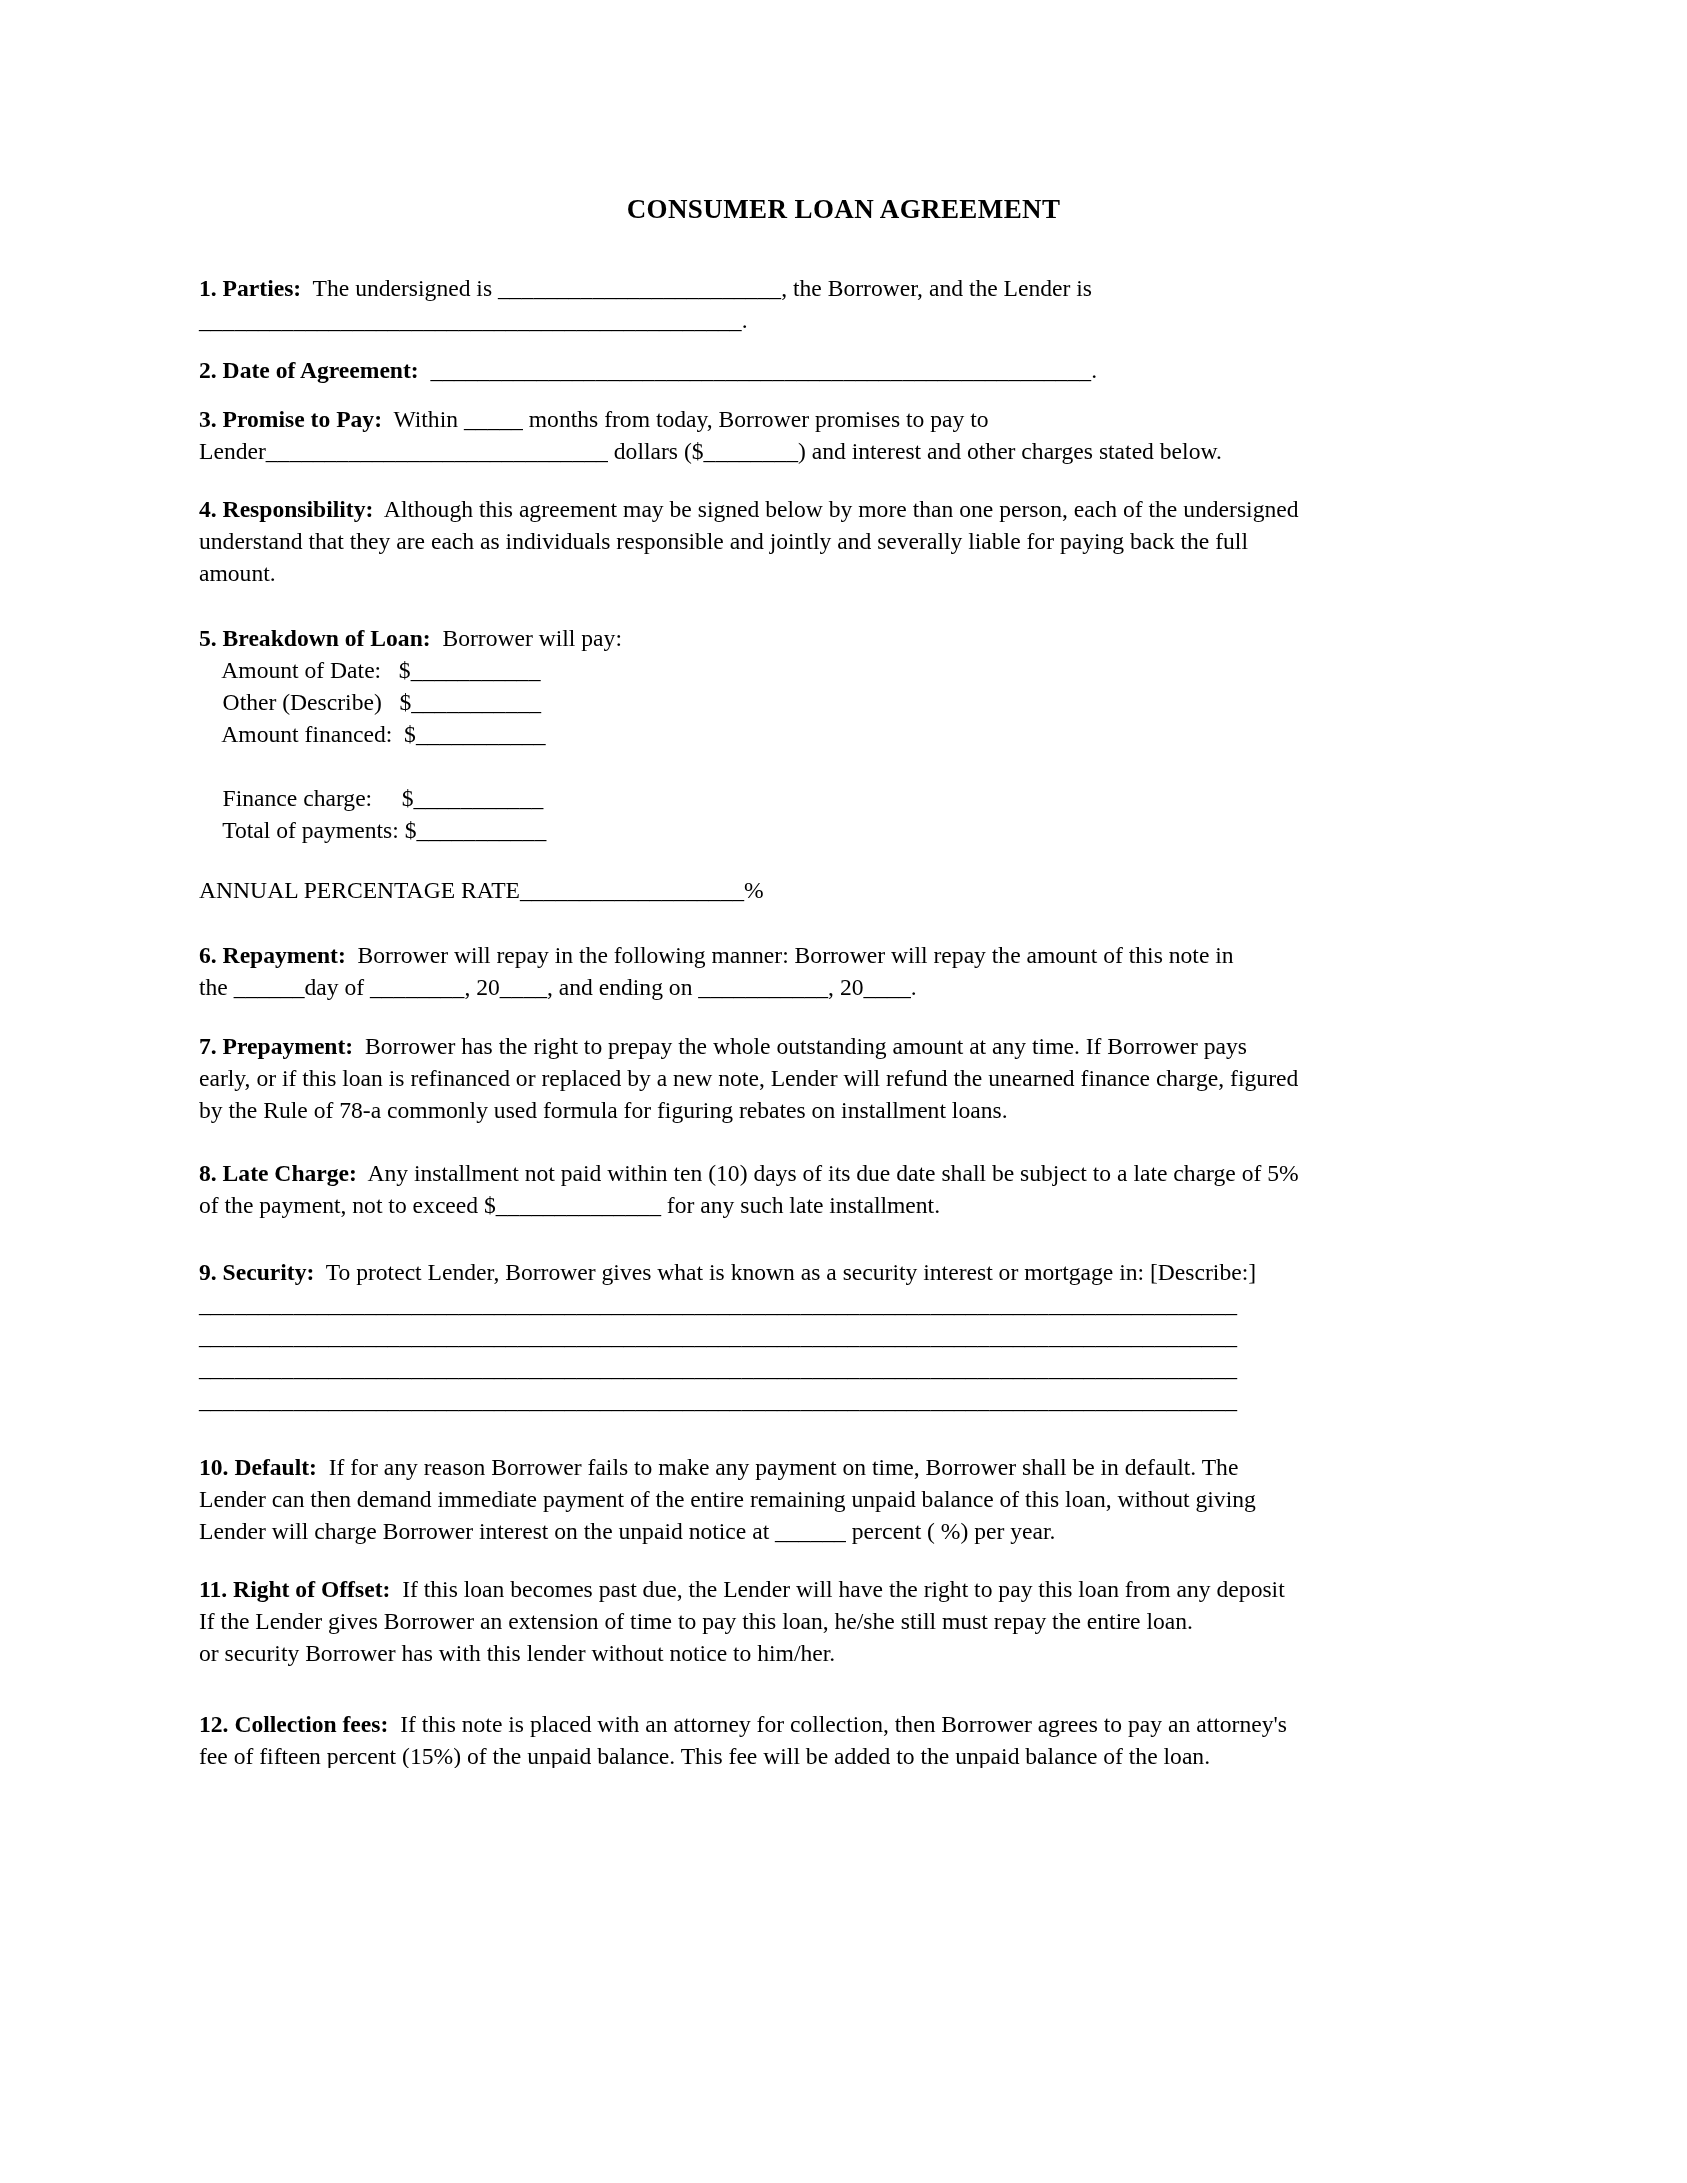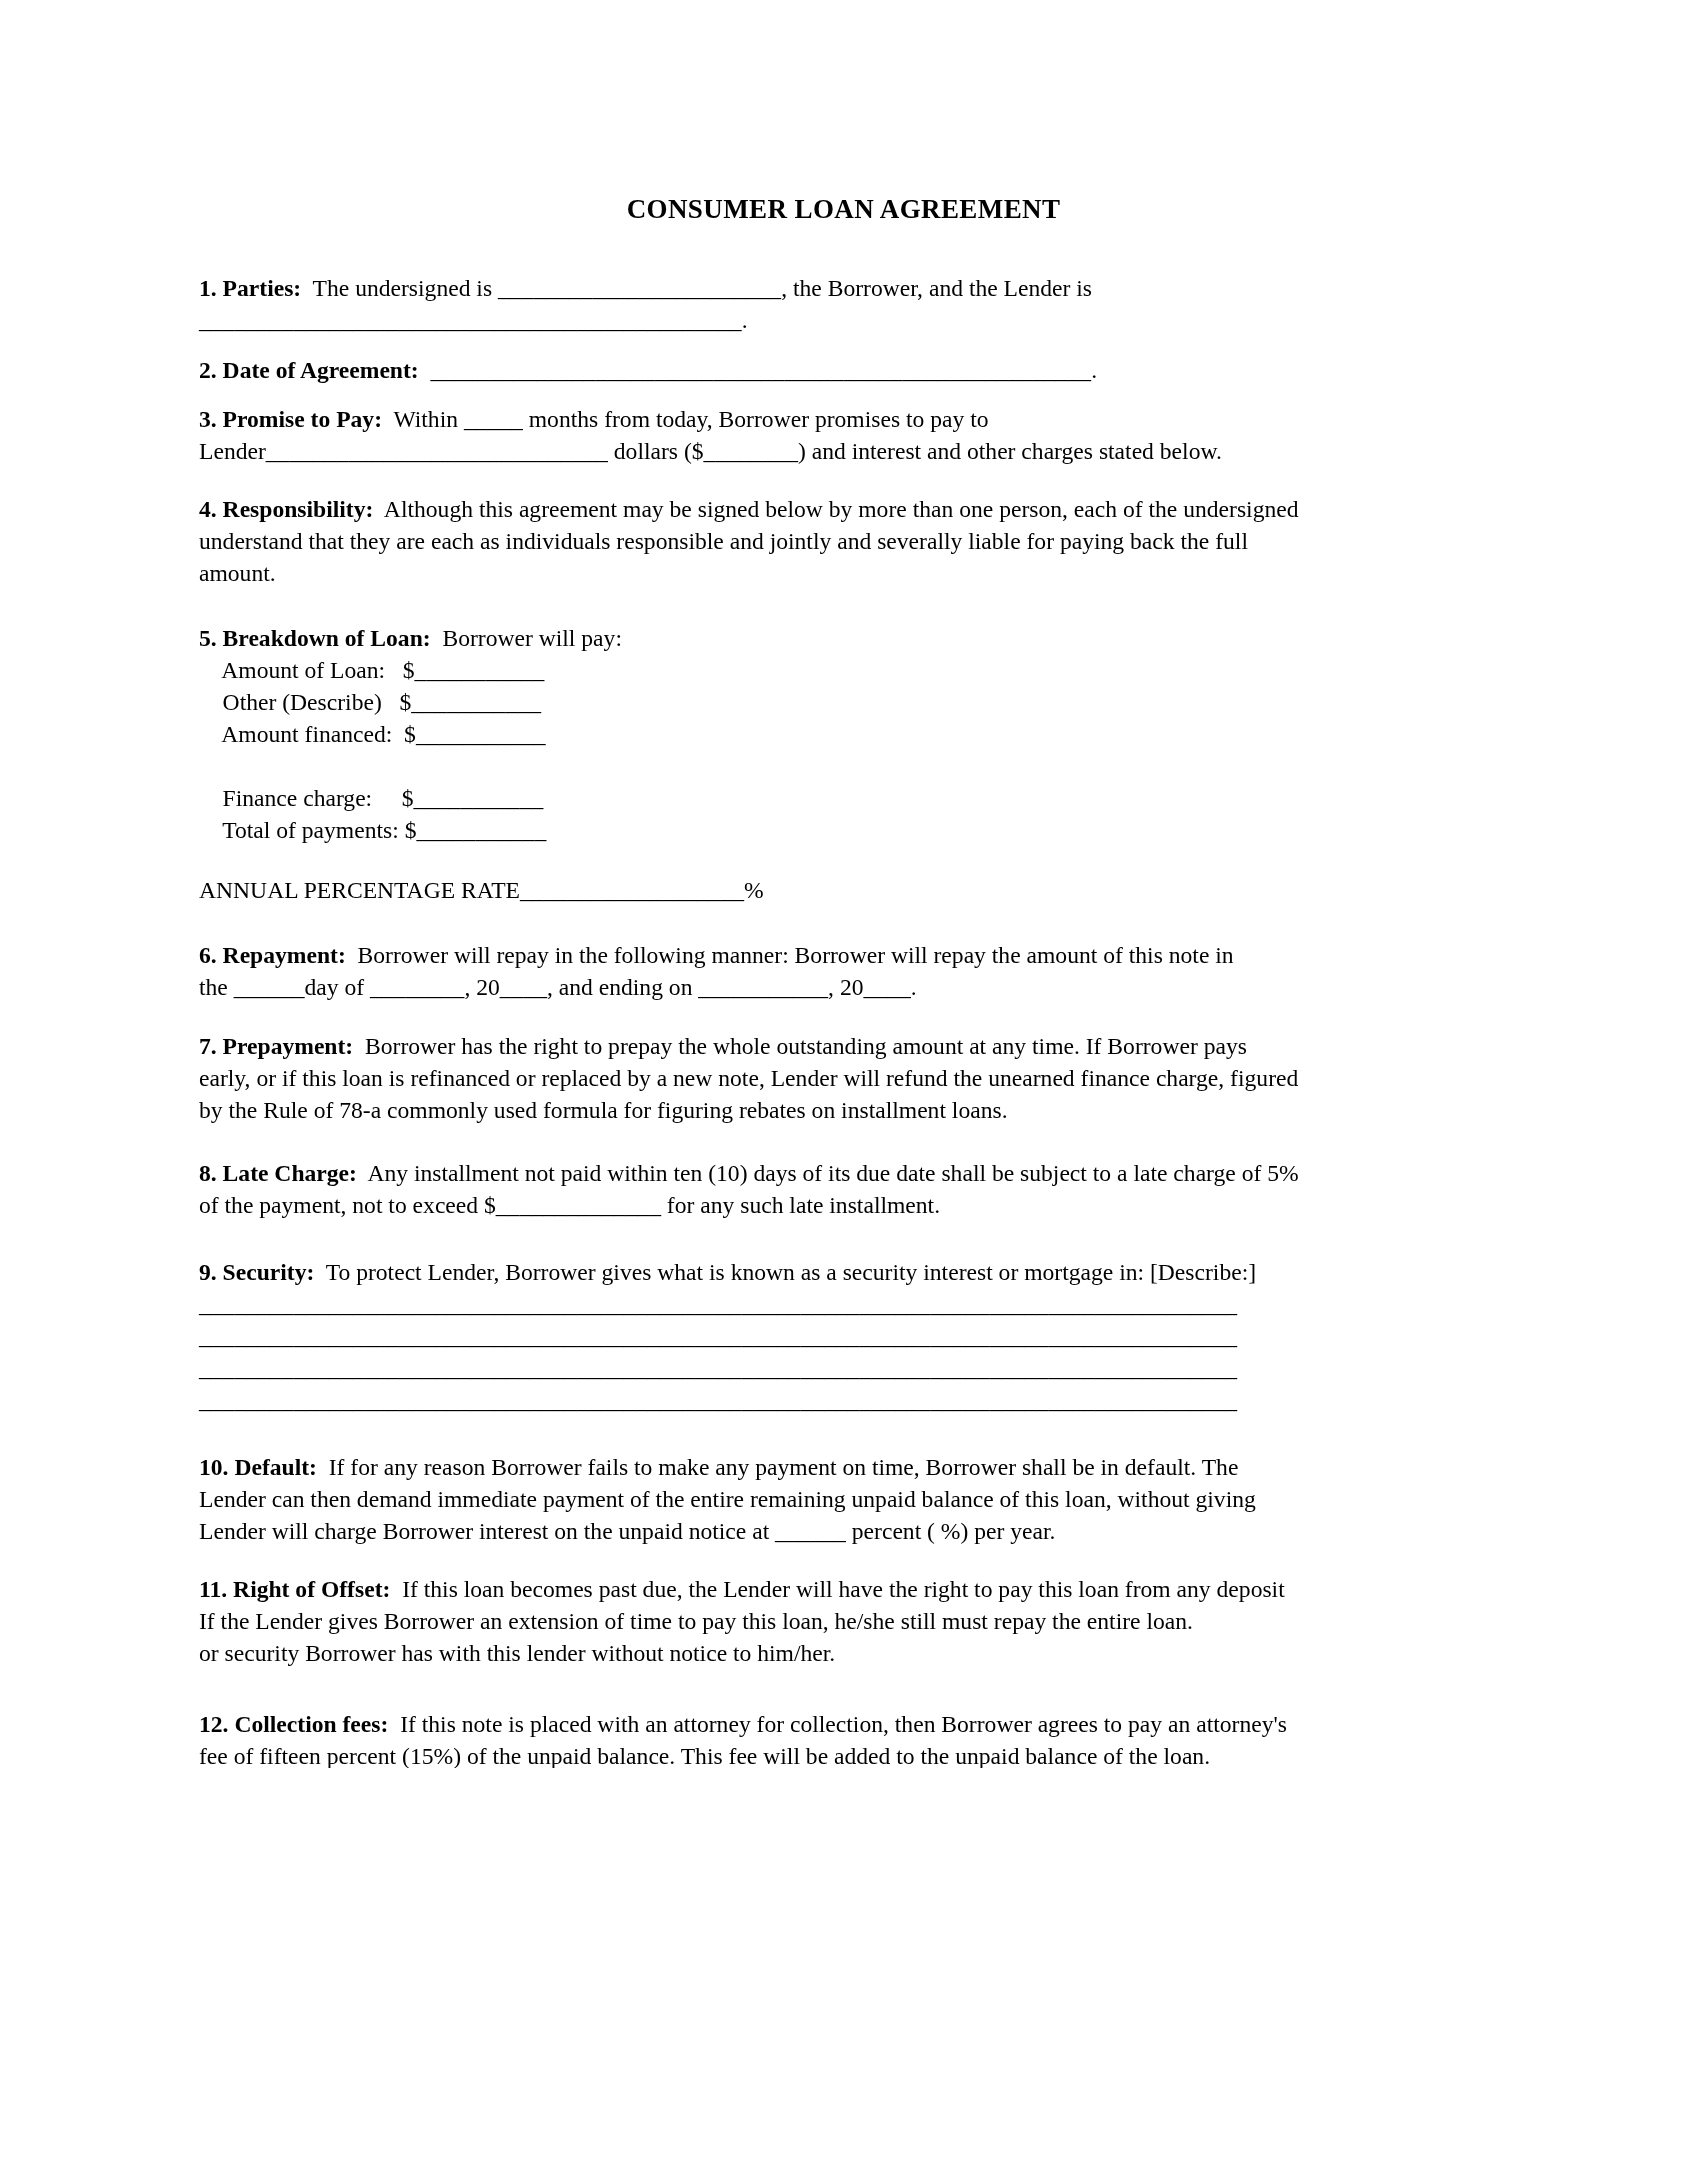--- a/index.html
+++ b/index.html
@@ -68,21 +68,21 @@
         <div class="doc-line"><b>3. Promise to Pay:</b>  Within _____ months from today, Borrower promises to pay to</div>
         <div class="doc-line">Lender_____________________________ dollars ($________) and interest and other charges stated below.</div>
       </div>
       <div class="section" id="sec-responsibility">
         <div class="doc-line"><b>4. Responsibility:</b>  Although this agreement may be signed below by more than one person, each of the undersigned</div>
         <div class="doc-line">understand that they are each as individuals responsible and jointly and severally liable for paying back the full</div>
         <div class="doc-line">amount.</div>
       </div>
       <div class="section" id="sec-breakdown-of-loan">
         <div class="doc-line"><b>5. Breakdown of Loan:</b>  Borrower will pay:</div>
-        <div class="doc-line">    Amount of Loan:   $___________</div>
+        <div class="doc-line">    Amount of Date:   $___________</div>
         <div class="doc-line">    Other (Describe)   $___________</div>
         <div class="doc-line">    Amount financed:  $___________</div>
         <div class="doc-line">&nbsp;</div>
         <div class="doc-line">    Finance charge:     $___________</div>
         <div class="doc-line">    Total of payments: $___________</div>
       </div>
       <div class="section" id="sec-annual-percentage-rate">
         <div class="doc-line">ANNUAL PERCENTAGE RATE___________________%</div>
       </div>
       <div class="section" id="sec-repayment">

